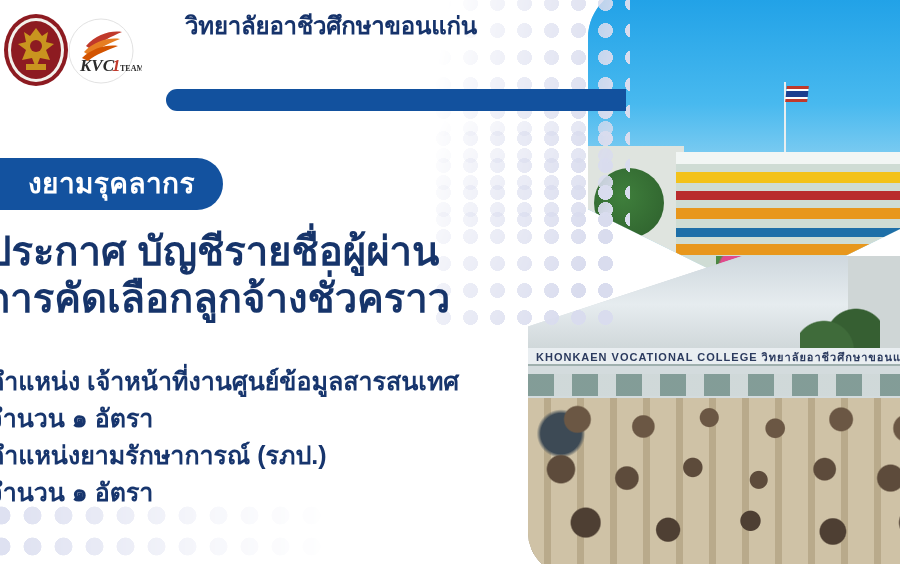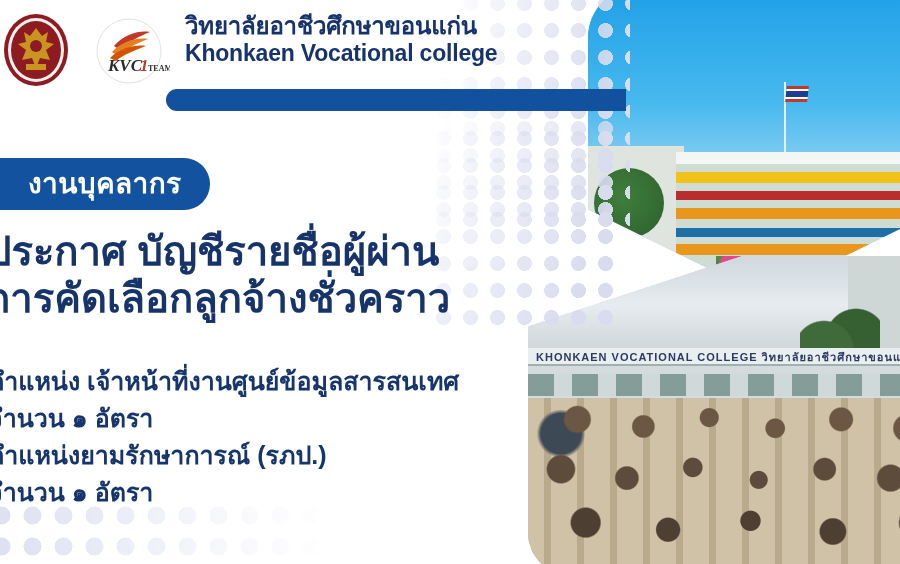--- a/index.html
+++ b/index.html
@@ -32,21 +32,21 @@
     background-size:31px 31px;
     -webkit-mask-image:linear-gradient(90deg, rgba(0,0,0,1) 0%, rgba(0,0,0,.65) 28%, rgba(0,0,0,.25) 55%, rgba(0,0,0,0) 88%);
             mask-image:linear-gradient(90deg, rgba(0,0,0,1) 0%, rgba(0,0,0,.65) 28%, rgba(0,0,0,.25) 55%, rgba(0,0,0,0) 88%);
   }
 
   
   .seal{
     position:absolute;left:2px;top:12px;width:68px;height:76px;
   }
   .kvc-logo{
-    position:absolute;left:88px;top:18px;width:82px;height:66px;text-align:center;
+    position:absolute;left:60px;top:18px;width:82px;height:66px;text-align:center;
   }
   .head-text{
     position:absolute;left:185px;top:12px;width:400px;
     color:#16336b;font-weight:bold;line-height:1.16;
     letter-spacing:-.2px;
   }
   .head-th{font-size:24px;display:block;}
   .head-en{font-size:23px;display:block;}
   .head-bar{
     position:absolute;left:166px;top:89px;height:22px;width:460px;
@@ -233,26 +233,25 @@
       <path d="M24 34 C34 23, 50 19, 60 21 C50 25, 38 30, 30 38 Z" fill="#e67e22"></path>
       <path d="M22 40 C32 30, 48 26, 58 28 C48 32, 36 36, 28 43 Z" fill="#d35400"></path>
       <text x="20" y="53" font-family="Liberation Serif, serif" font-style="italic" font-weight="bold" font-size="17" fill="#2c2c2c">KVC</text>
       <text x="52" y="53" font-family="Liberation Serif, serif" font-style="italic" font-weight="bold" font-size="17" fill="#c0392b">1</text>
       <text x="60" y="53" font-family="Liberation Serif, serif" font-weight="bold" font-size="8" fill="#2c2c2c">TEAM</text>
     </svg>
   </div>
 
   <div class="head-text">
     <span class="head-th">วิทยาลัยอาชีวศึกษาขอนแก่น</span>
-    <span class="head-en">Khonkaen Vocational college</span>
   </div>
   <div class="head-bar"></div>
 
   <div class="badge">
-    <span>งานบุคลากร</span>
+    <span>งยามรุคลากร</span>
   </div>
 
   <div class="headline">
     <span class="hl">ประกาศ บัญชีรายชื่อผู้ผ่าน</span>
     <span class="hl">การคัดเลือกลูกจ้างชั่วคราว</span>
   </div>
 
   <div class="details">
     <span class="dl">ตำแหน่ง เจ้าหน้าที่งานศูนย์ข้อมูลสารสนเทศ</span>
     <span class="dl">จำนวน ๑ อัตรา</span>

